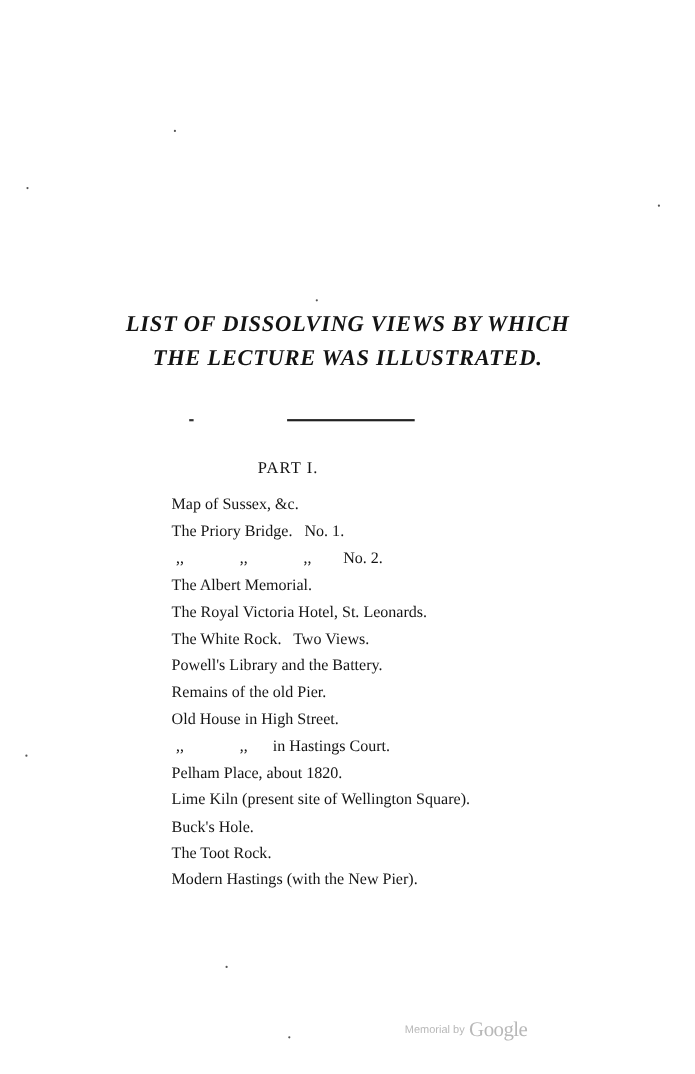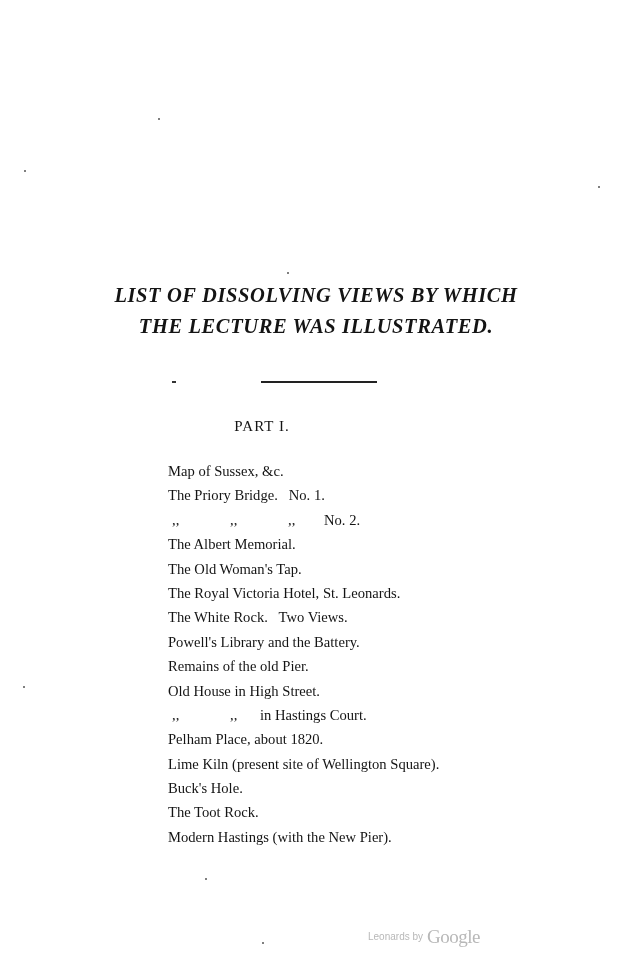--- a/index.html
+++ b/index.html
@@ -5,21 +5,21 @@
     html, body { margin: 0; padding: 0; background: #ffffff; }
     body { width: 632px; height: 976px; position: relative; overflow: hidden;
       font-family: "Liberation Serif", "DejaVu Serif", serif; color: #141414; }
     .speck { position: absolute; width: 2px; height: 2px; background: #555; border-radius: 1px; }
     .title { position: absolute; left: 0; width: 632px; text-align: center; top: 280px;
       font-style: italic; font-weight: bold; font-size: 20.5px; letter-spacing: 0.6px; line-height: 31px; }
     .title div { white-space: nowrap; }
     .rule { position: absolute; left: 261px; top: 381px; width: 116px; height: 1.6px; background: #222; }
     .rule-dot { position: absolute; left: 172px; top: 381px; width: 4px; height: 2px; background: #333; }
     .part { position: absolute; left: 0; width: 524px; top: 418px; text-align: center; font-size: 15px; letter-spacing: 1px; }
-    .list { position: absolute; left: 152px; top: 443px; margin: 16px; padding: 0; list-style: none; font-size: 14.6px; }
+    .list { position: absolute; left: 152px; top: 443px; margin: 4px; padding: 0; list-style: none; font-size: 14.6px; }
     .list li { height: 24.4px; line-height: 24px; white-space: nowrap; }
     .ditto { display: inline-block; }
     .d1 { width: 58px; padding-left: 4px; }
     .d2 { width: 58px; }
     .d3 { width: 36px; }
     .d4 { width: 58px; padding-left: 4px; }
     .d5 { width: 30px; }
     .google { position: absolute; left: 368px; top: 926px; color: #b8b8b8; white-space: nowrap; }
     .google .small { font-family: "Liberation Sans", sans-serif; font-size: 10px; vertical-align: 3px; }
     .google .big { font-size: 19px; letter-spacing: -0.5px; }
@@ -45,32 +45,31 @@
 
 <div class="part">PART I.</div>
 
 <ul class="list">
   <li><span>Map of Sussex, &amp;c.</span></li>
   <li style="white-space:pre;"><span>The Priory Bridge.   No. 1.</span></li>
   <li>
     <span class="ditto d1">,,</span><span class="ditto d2">,,</span><span class="ditto d3">,,</span><span>No. 2.</span>
   </li>
   <li><span>The Albert Memorial.</span></li>
-  <li><span>The Old Woman's Tap.</span></li>
   <li><span>The Royal Victoria Hotel, St. Leonards.</span></li>
   <li style="white-space:pre;"><span>The White Rock.   Two Views.</span></li>
   <li><span>Powell's Library and the Battery.</span></li>
   <li><span>Remains of the old Pier.</span></li>
   <li><span>Old House in High Street.</span></li>
   <li>
     <span class="ditto d4">,,</span><span class="ditto d5">,,</span><span>in Hastings Court.</span>
   </li>
   <li><span>Pelham Place, about 1820.</span></li>
   <li><span>Lime Kiln (present site of Wellington Square).</span></li>
   <li><span>Buck's Hole.</span></li>
   <li><span>The Toot Rock.</span></li>
   <li><span>Modern Hastings (with the New Pier).</span></li>
 </ul>
 
 <div class="google">
-  <span class="small">Leonards by</span>
+  <span class="small">Memorial by</span>
   <span class="big">Google</span>
 </div>
 
 </body></html>

